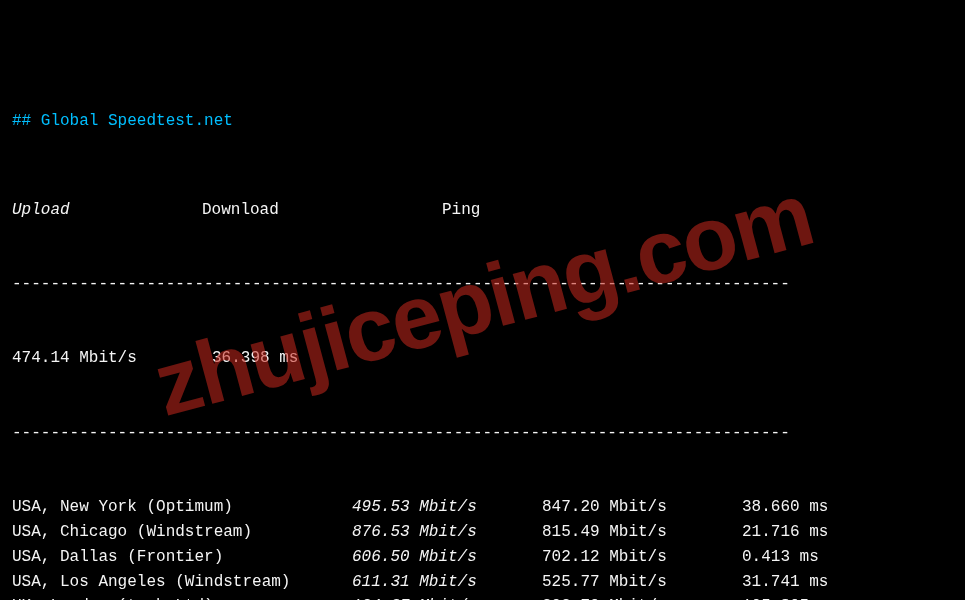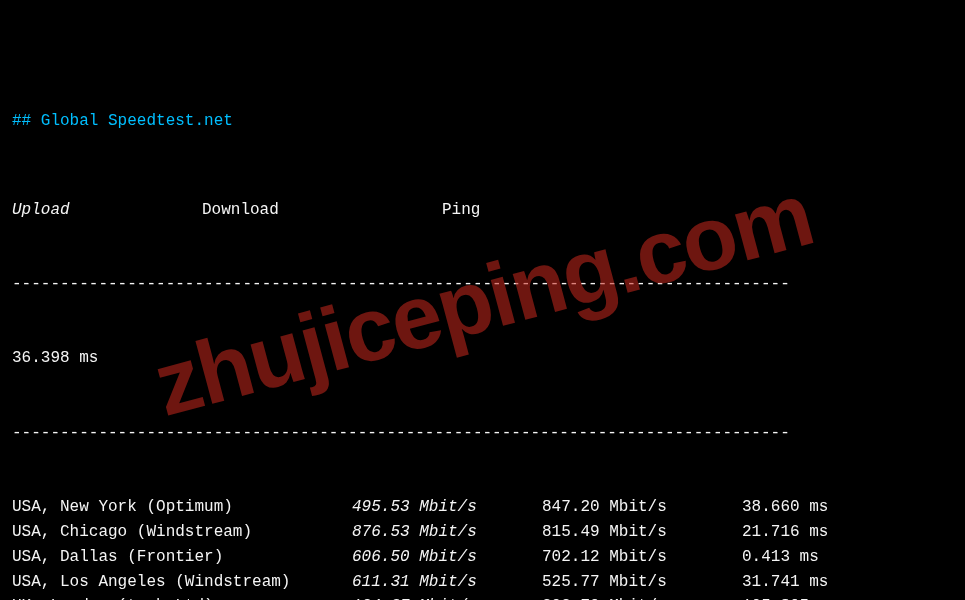--- a/index.html
+++ b/index.html
@@ -75,21 +75,21 @@
 
 <div class="title">## Global Speedtest.net</div>
 
 <div class="row">
   <span class="col-upload">Upload</span><span class="col-download">Download</span><span class="col-ping-header">Ping</span>
 </div>
 
 <div class="divider">---------------------------------------------------------------------------------</div>
 
 <div class="row">
-  <span class="col-ping">36.398 ms</span>
+  <span class="col-download">474.14 Mbit/s</span><span class="col-ping">36.398 ms</span>
 </div>
 
 <div class="divider">---------------------------------------------------------------------------------</div>
 
 <div id="rows-container"><div class="row"><span class="col-location">USA, New York (Optimum)</span><span class="col-upload">495.53 Mbit/s</span><span class="col-download">847.20 Mbit/s</span><span class="col-ping">38.660 ms</span></div><div class="row"><span class="col-location">USA, Chicago (Windstream)</span><span class="col-upload">876.53 Mbit/s</span><span class="col-download">815.49 Mbit/s</span><span class="col-ping">21.716 ms</span></div><div class="row"><span class="col-location">USA, Dallas (Frontier)</span><span class="col-upload">606.50 Mbit/s</span><span class="col-download">702.12 Mbit/s</span><span class="col-ping">0.413 ms</span></div><div class="row"><span class="col-location">USA, Los Angeles (Windstream)</span><span class="col-upload">611.31 Mbit/s</span><span class="col-download">525.77 Mbit/s</span><span class="col-ping">31.741 ms</span></div><div class="row"><span class="col-location">UK, London (toob Ltd)</span><span class="col-upload">194.37 Mbit/s</span><span class="col-download">292.79 Mbit/s</span><span class="col-ping">105.805 ms</span></div></div>
 
 <div class="watermark">zhujiceping.com</div>
 
 
 

